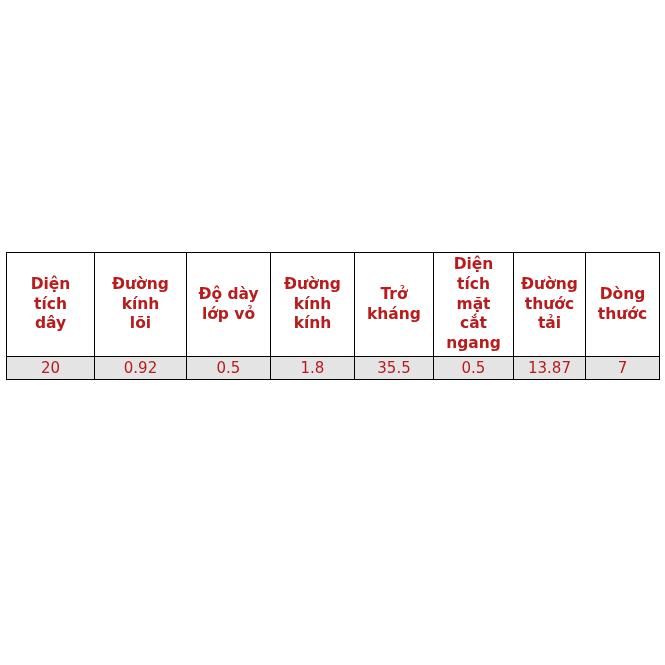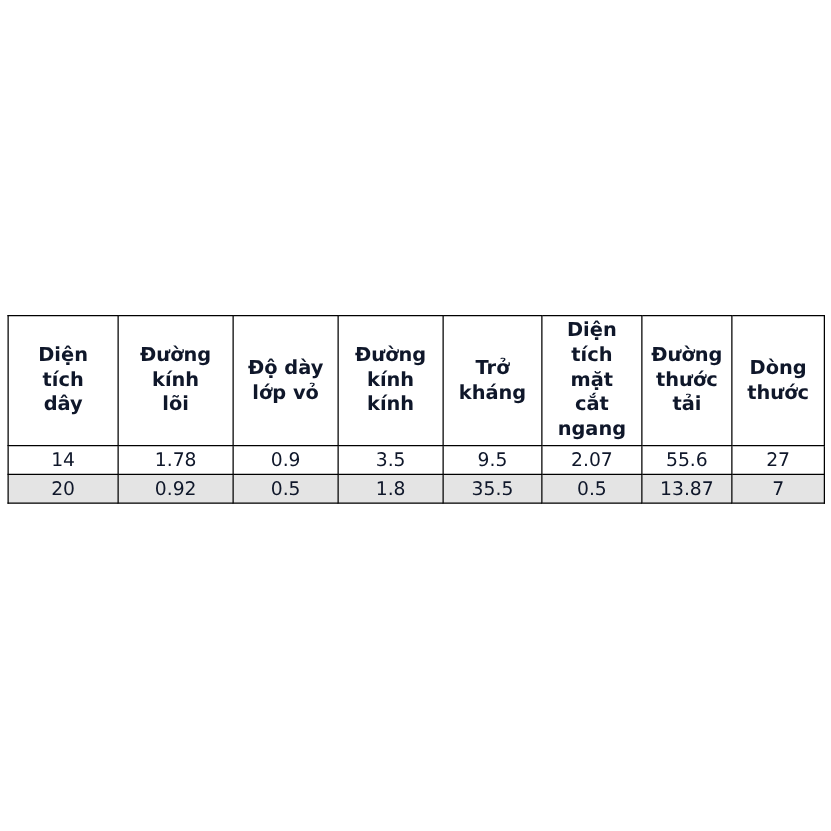--- a/index.html
+++ b/index.html
@@ -32,21 +32,21 @@
   table.spec-table col.c4 { width: 79px; }
   table.spec-table col.c5 { width: 80px; }
   table.spec-table col.c6 { width: 72px; }
   table.spec-table col.c7 { width: 74px; }
 
   table.spec-table td, table.spec-table th {
     border: 1px solid #000000;
     text-align: center;
     vertical-align: middle;
     padding: 0;
-    color: #0f172a;
+    color: #b91c1c;
   }
   tr.header-row th {
     font-size: 15.5px;
     font-weight: bold;
     line-height: 1.28;
     height: 74px;
     padding: 2px 3px;
   }
   tr.unit-row td {
     background: #e4e4e4;
@@ -115,30 +115,20 @@
           <span class="hdr-line">thước</span>
           <span class="hdr-line">tải</span>
         </th>
         <th>
           <span class="hdr-line">Dòng</span>
           <span class="hdr-line">thước</span>
         </th>
       </tr>
     </thead>
     <tbody>
-      <tr class="data-row">
-        <td>14</td>
-        <td>1.78</td>
-        <td>0.9</td>
-        <td>3.5</td>
-        <td>9.5</td>
-        <td>2.07</td>
-        <td>55.6</td>
-        <td>27</td>
-      </tr>
       <tr class="data-row alt">
         <td>20</td>
         <td>0.92</td>
         <td>0.5</td>
         <td>1.8</td>
         <td>35.5</td>
         <td>0.5</td>
         <td>13.87</td>
         <td>7</td>
       </tr>

